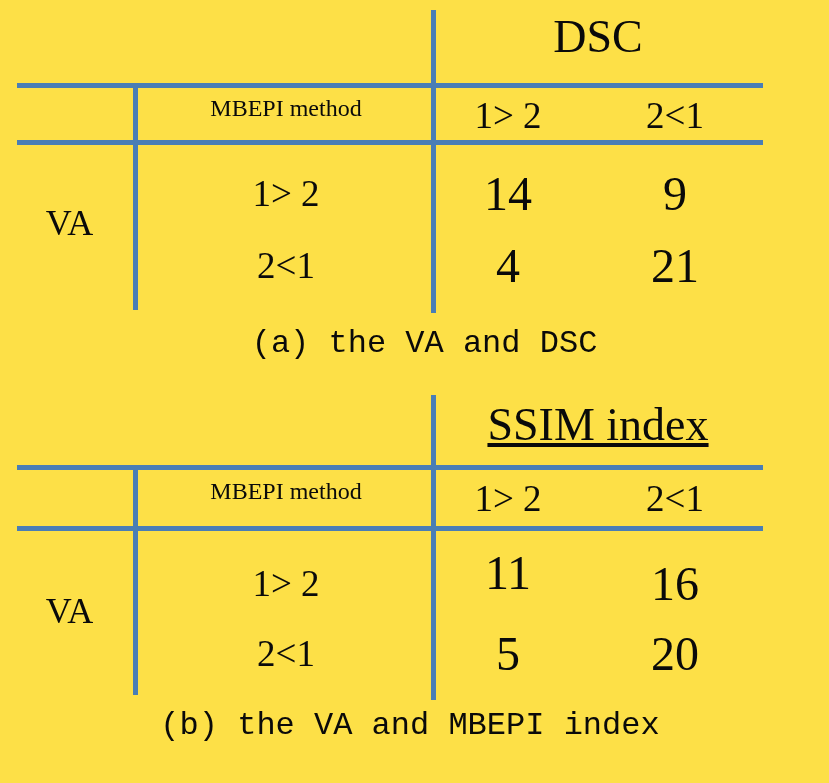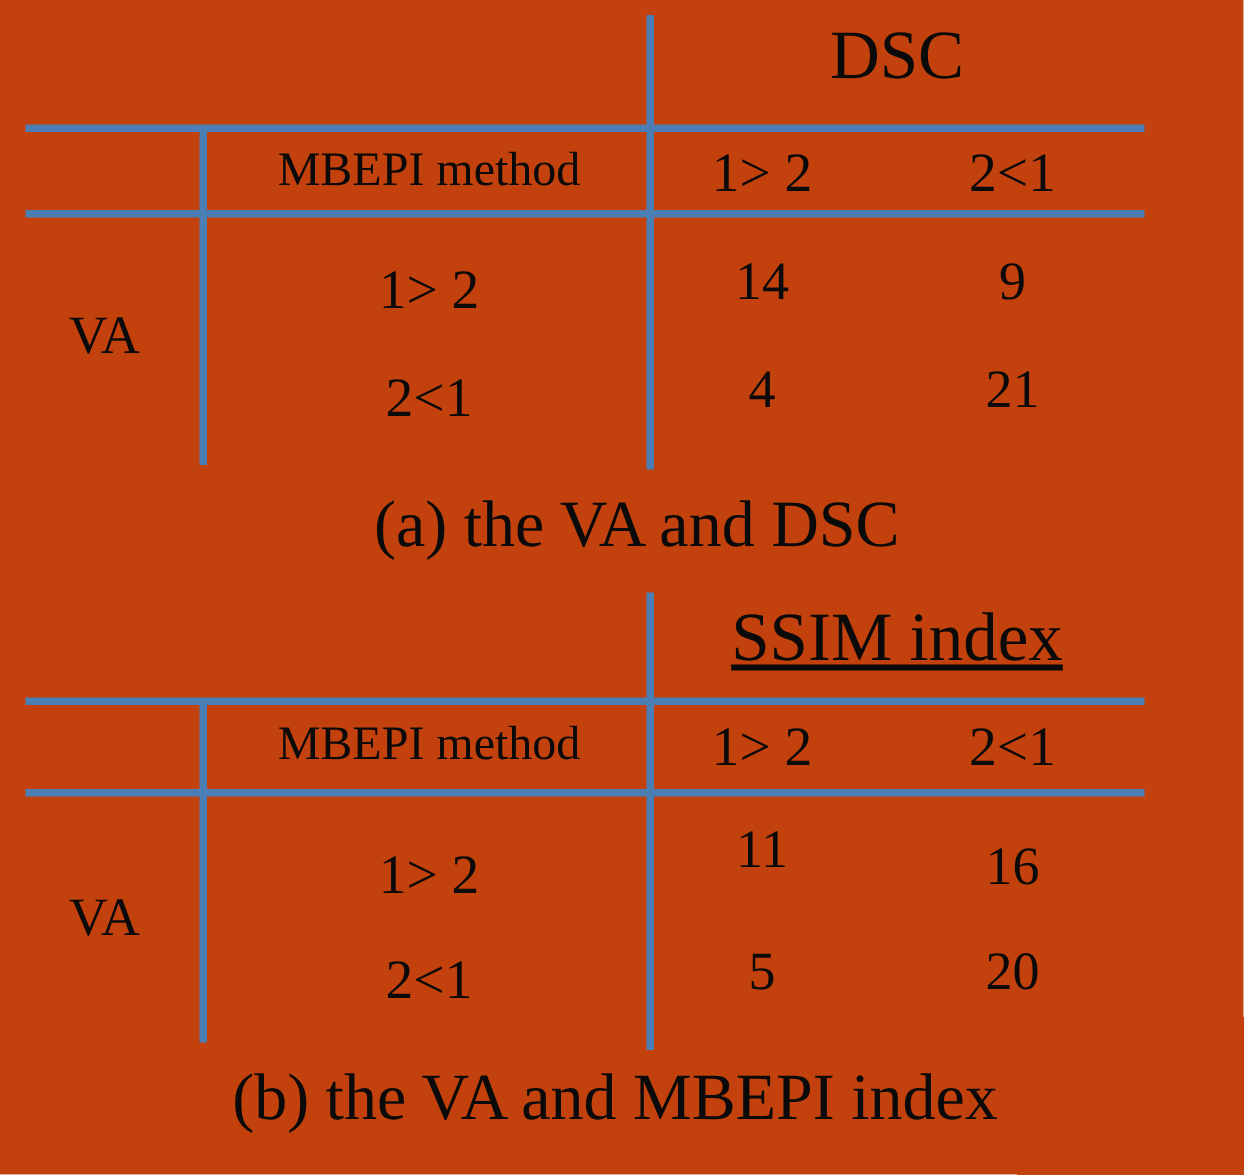--- a/index.html
+++ b/index.html
@@ -4,42 +4,42 @@
 <style>
   html, body {
     margin: 0;
     padding: 0;
     background: #ffffff;
   }
   #page {
     position: relative;
     width: 829px;
     height: 783px;
-    background: #c2410c;
+    background: #fde047;
     font-family: "Liberation Serif", "DejaVu Serif", serif;
     color: #0a0a0a;
     overflow: hidden;
   }
   .rule {
     position: absolute;
     background: #4a7eb5;
   }
   .txt {
     position: absolute;
     text-align: center;
     white-space: nowrap;
     line-height: 1.1;
   }
   .measure-header { font-size: 46px; }
-  .method-header  { font-size: 32px; }
+  .method-header  { font-size: 24px; }
   .col-header     { font-size: 37px; }
   .row-label      { font-size: 37px; }
-  .cell-value     { font-size: 36px; }
+  .cell-value     { font-size: 48px; }
   .group-label    { font-size: 36px; }
-  .caption        { font-size: 44px; }
+  .caption        { font-size: 32px; font-family: Liberation Mono, monospace; }
 </style>
 </head>
 <body>
 
 <div id="page">
 
   <div>
 
     <div class="rule" style="left:431px; top:10px; width:5px; height:303px;"></div>
     <div class="rule" style="left:17px; top:83px; width:746px; height:5px;"></div>

